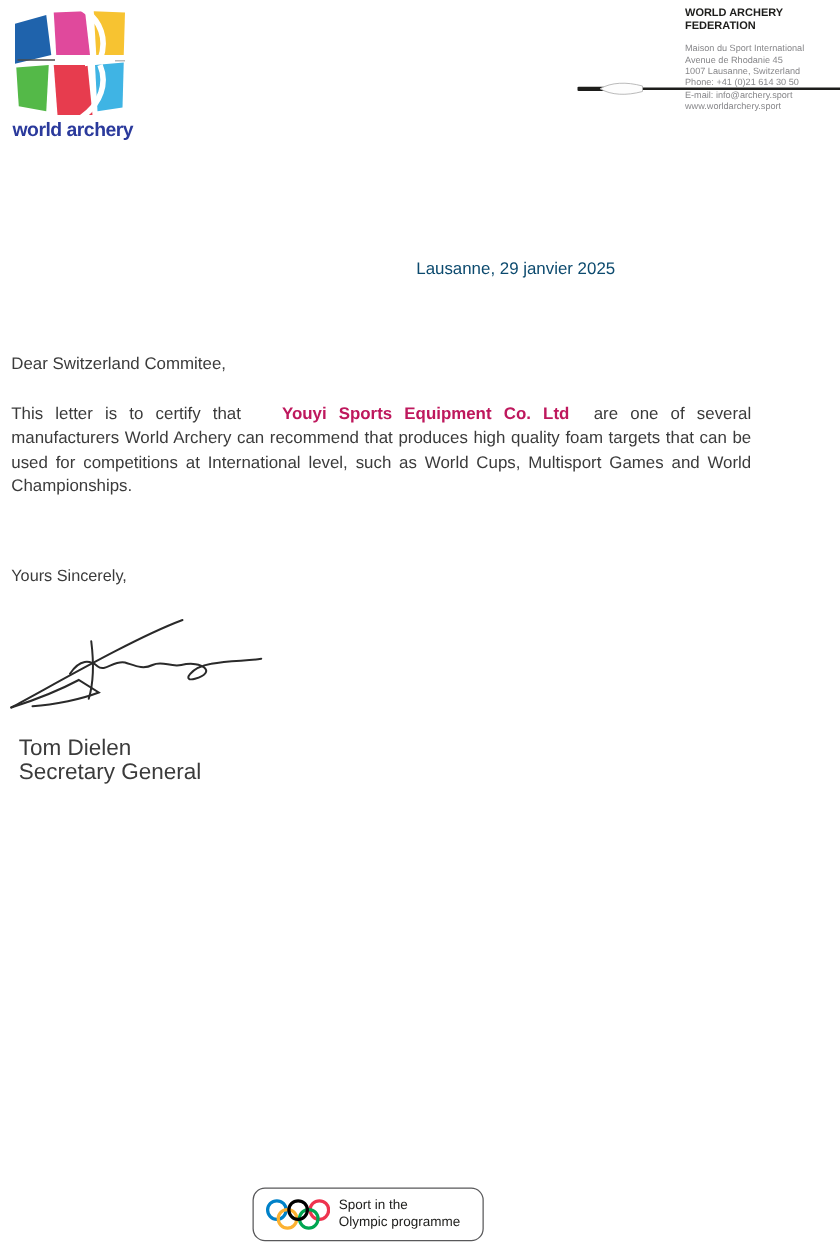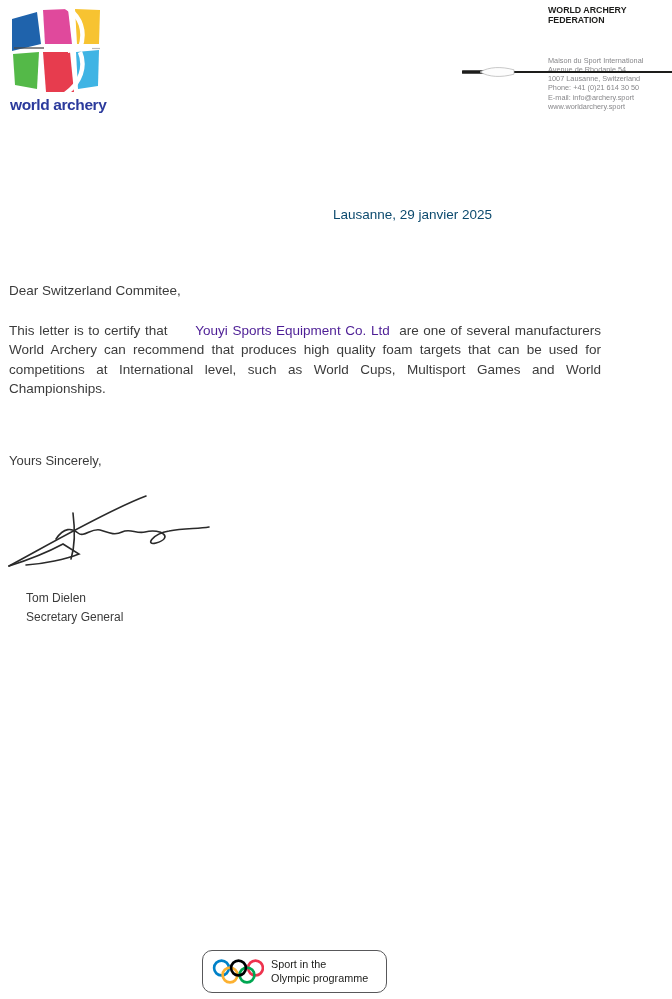--- a/index.html
+++ b/index.html
@@ -16,35 +16,35 @@
   .logo-block svg{display:block;}
   .wordmark{
     margin-top:2px;
     font-size:15.5px;font-weight:700;letter-spacing:-0.4px;
     color:#2B3A9C;white-space:nowrap;
   }
   
   .header-right{position:absolute;left:548px;top:6px;width:124px;}
   .fed-en{font-size:8.8px;font-weight:700;line-height:9.8px;color:#1d1d1b;letter-spacing:0;}
   .fed-fr{font-size:8.8px;font-weight:700;line-height:9.8px;color:#8b8b8e;margin-top:2px;}
-  .addr{margin-top:30px;font-size:7.3px;line-height:9.3px;color:#87878a;}
+  .addr{margin-top:8px;font-size:7.3px;line-height:9.3px;color:#87878a;}
   .addr span{display:block;}
   .arrow-wrap{position:absolute;left:462px;top:64px;width:210px;height:12px;}
   
   .dateline{position:absolute;left:333px;top:207px;font-size:13.5px;color:#0c4a6e;}
   .salutation{position:absolute;left:9px;top:283px;font-size:13.5px;}
   .para1{
     position:absolute;left:9px;top:321px;width:592px;
     font-size:13.5px;line-height:19.3px;text-align:justify;
   }
-  .para1 b{font-weight:400;color:#4c1d95;margin-left:23px;}
+  .para1 b{font-weight:700;color:#be185d;margin-left:23px;}
   .para2{position:absolute;left:9px;top:419px;font-size:13.5px;}
   .closing{position:absolute;left:9px;top:453px;font-size:13px;}
   .signature{position:absolute;left:6px;top:486px;}
-  .signer{position:absolute;left:26px;top:589px;font-size:12px;line-height:19.3px;}
+  .signer{position:absolute;left:15px;top:589px;font-size:18px;line-height:19.3px;}
   .signer span{display:block;}
   
   .footer-badge{
     position:absolute;left:202px;top:950px;width:185px;height:43px;
     border:1.3px solid #58585a;border-radius:10px;
     box-sizing:border-box;
     display:flex;align-items:center;
     padding-left:9px;
   }
   .badge-text{font-size:10.8px;line-height:13.2px;color:#1d1d1b;margin-left:7px;}
@@ -74,21 +74,21 @@
     <div class="wordmark">world archery</div>
   </div>
 
   <div class="header-right">
     <div class="fed-en">
       <span style="display:block">WORLD ARCHERY</span>
       <span style="display:block">FEDERATION</span>
     </div>
     <div class="addr">
       <span>Maison du Sport International</span>
-      <span>Avenue de Rhodanie 54</span>
+      <span>Avenue de Rhodanie 45</span>
       <span>1007 Lausanne, Switzerland</span>
       <span>Phone: +41 (0)21 614 30 50</span>
       <span>E-mail: info@archery.sport</span>
       <span>www.worldarchery.sport</span>
     </div>
   </div>
 
   <div class="arrow-wrap">
     <svg width="210" height="12" viewBox="0 0 210 12">
       <line x1="1" y1="6" x2="22" y2="6" stroke="#1d1d1b" stroke-width="3.4" stroke-linecap="round"></line>

